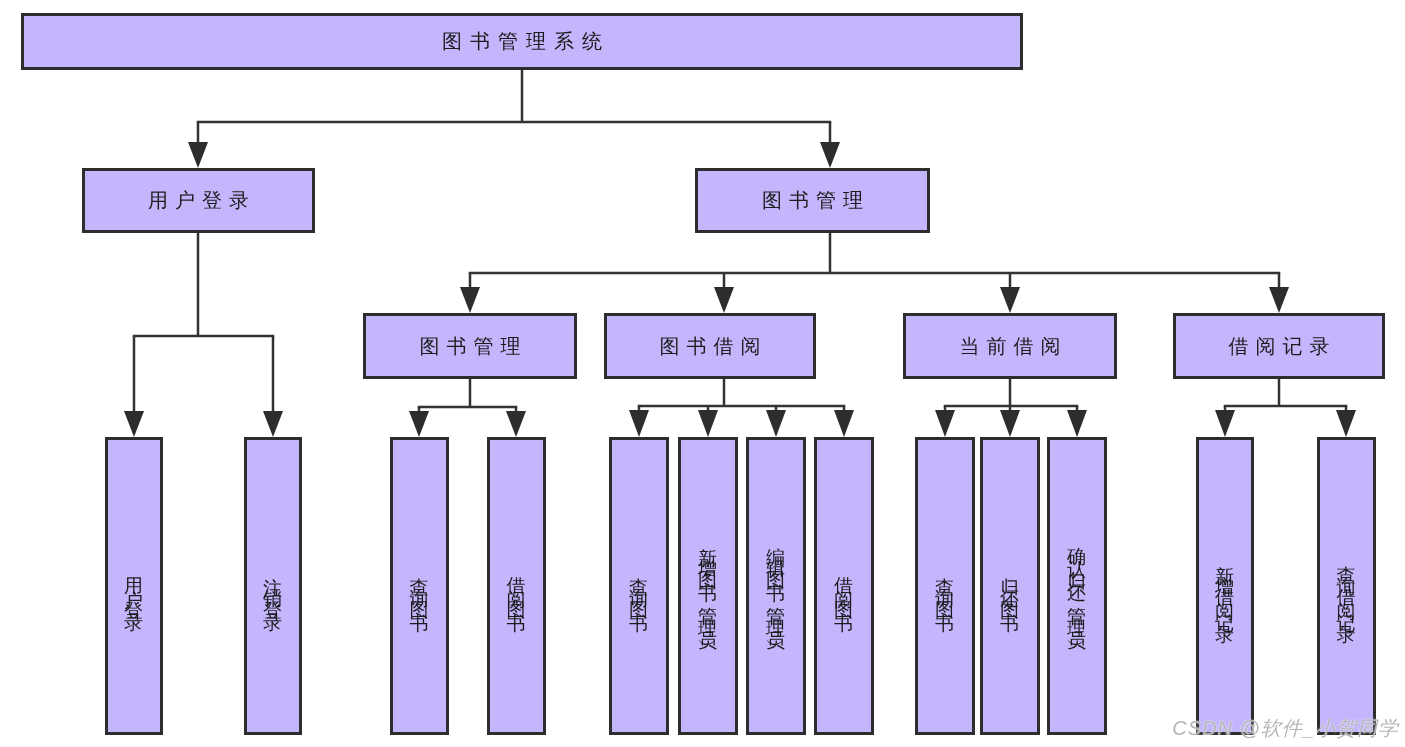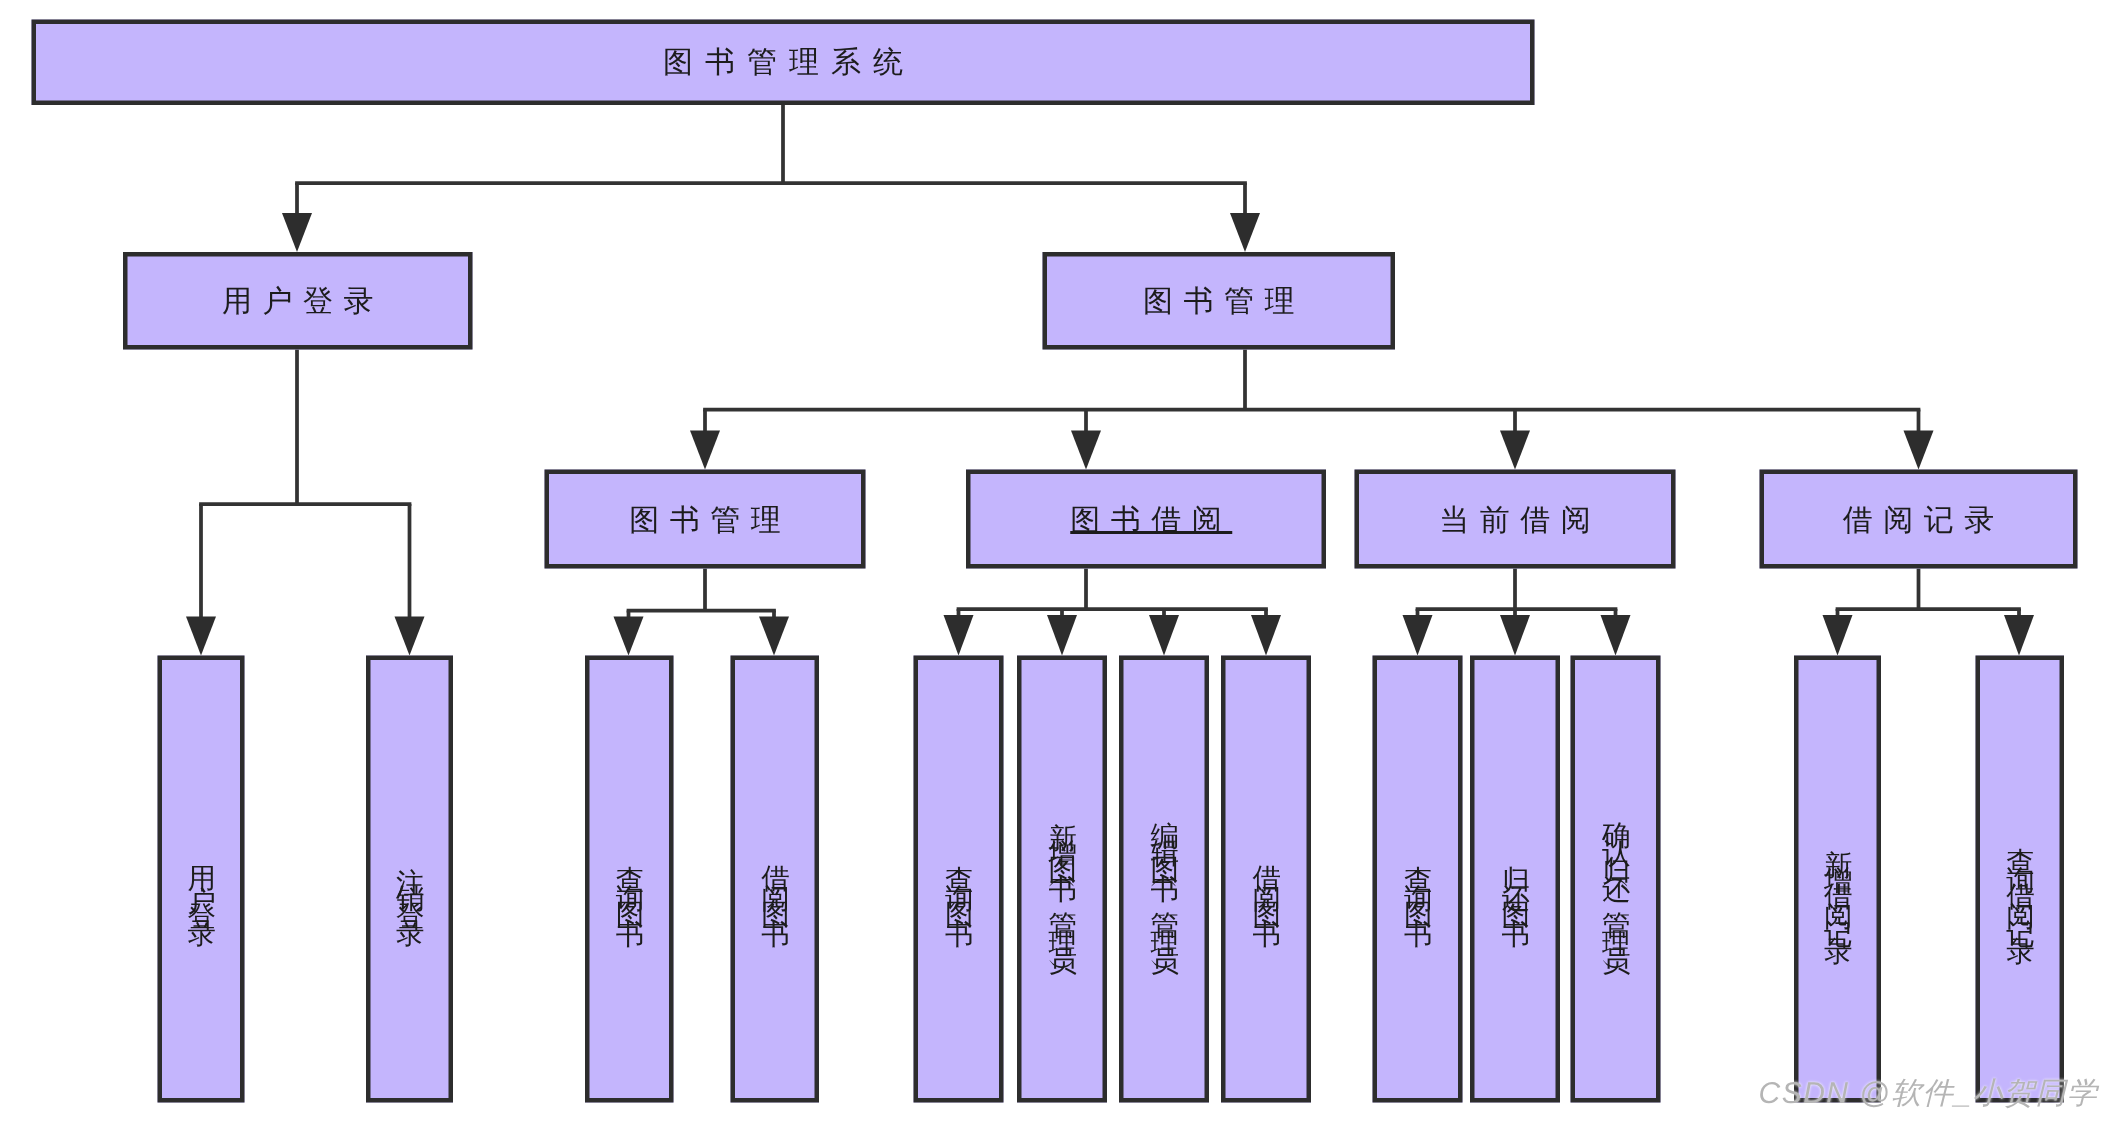--- a/index.html
+++ b/index.html
@@ -116,21 +116,21 @@
   <div class="node" style="left:82px;top:168px;width:233px;height:65px;">
     <span class="hlabel">用户登录</span>
   </div>
   <div class="node" style="left:695px;top:168px;width:235px;height:65px;">
     <span class="hlabel">图书管理</span>
   </div>
 
   <div class="node" style="left:363px;top:313px;width:214px;height:66px;">
     <span class="hlabel">图书管理</span>
   </div>
-  <div class="node" style="left:644px;top:313px;width:240px;height:66px;text-decoration:underline;">
+  <div class="node" style="left:604px;top:313px;width:212px;height:66px;">
     <span class="hlabel">图书借阅</span>
   </div>
   <div class="node" style="left:903px;top:313px;width:214px;height:66px;">
     <span class="hlabel">当前借阅</span>
   </div>
   <div class="node" style="left:1173px;top:313px;width:212px;height:66px;">
     <span class="hlabel">借阅记录</span>
   </div>
 
   <div class="node leaf" style="left:105px;width:58px;">

